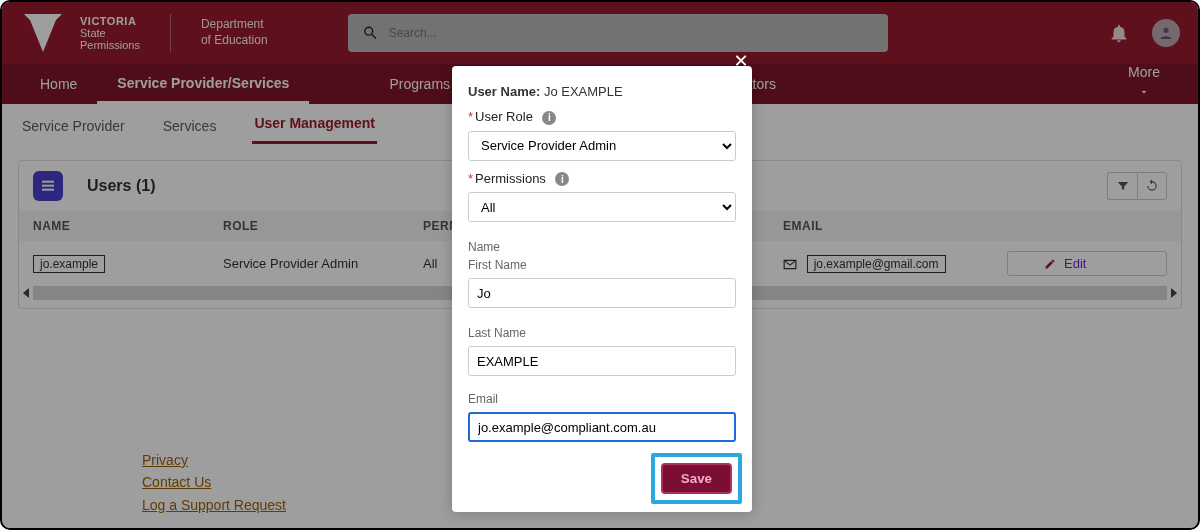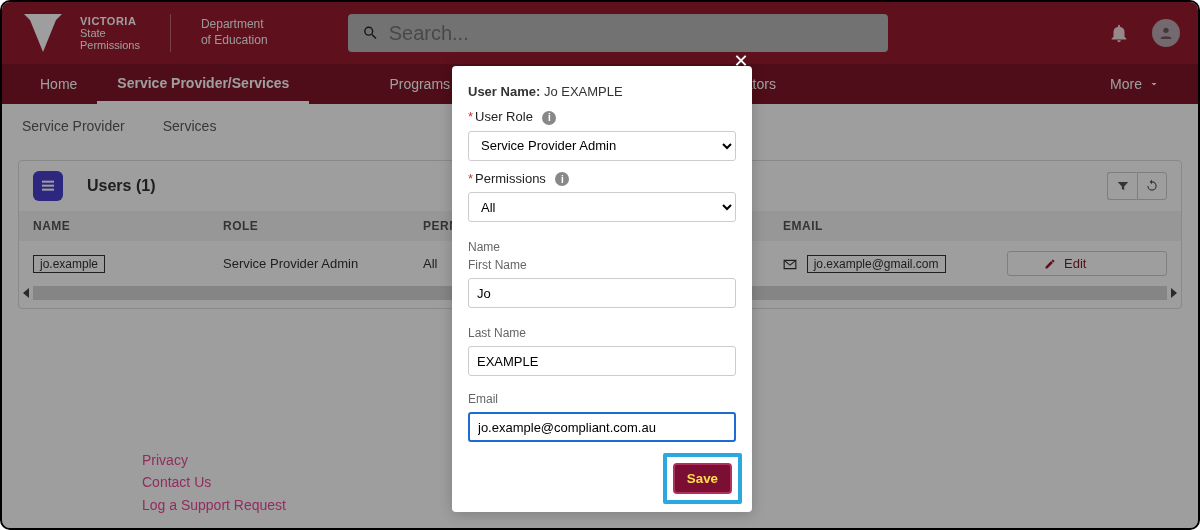--- a/index.html
+++ b/index.html
@@ -49,21 +49,21 @@
       background: #b9b9b9;
       border-radius: 4px;
       height: 38px;
       display: flex;
       align-items: center;
       padding: 0 14px;
     }
     .search-wrap svg { width: 18px; height: 18px; fill: #222; }
     .search-input {
       border: none; background: transparent; outline: none;
-      font-size: 20px; margin-left: 10px; color: #0f172a; width: 100%;
+      font-size: 12px; margin-left: 10px; color: #0f172a; width: 100%;
     }
     .banner-right { margin-left: auto; display: flex; gap: 22px; align-items: center; }
     .bell, .avatar-chip { width: 22px; height: 22px; opacity: 0.85; }
     .avatar-chip { width: 28px; height: 28px; border-radius: 50%; background: #c0c4c9; display: flex; align-items: center; justify-content: center; }
 
     
     .tabs {
       background: #7f1627;
       height: 40px;
       display: flex;
@@ -74,21 +74,21 @@
     }
     .tab {
       padding: 0 20px; height: 100%;
       display: flex; align-items: center;
       cursor: pointer;
       font-weight: 500;
       white-space: nowrap;
     }
     .tab.active { border-bottom: 3px solid #fff; font-weight: 700; }
     .tabs .spacer { flex: 1; }
-    .tabs .more { display: flex; align-items: center; gap: 6px; }
+    .tabs .more { display: flex; align-items: center; gap: 6px; flex-direction: column; }
 
     
     .subtabs {
       height: 40px;
       display: flex;
       align-items: flex-end;
       padding: 0 18px;
       color: #5c5c5c;
       font-size: 14px;
       gap: 34px;
@@ -153,42 +153,42 @@
       color: #333;
       align-items: center;
     }
     .redact {
       background: #fff; border: 1px solid #333;
       padding: 1px 6px; font-size: 12px;
       display: inline-block;
     }
     .edit-btn {
       border: 1px solid #ccc; border-radius: 3px;
-      color: #7f1d1d; background: #fff;
+      color: #6d28d9; background: #fff;
       padding: 4px 36px; font-size: 13px;
       display: flex; align-items: center; gap: 8px;
       cursor: pointer;
     }
     .hscroll {
       height: 14px; background: #d7d7d7;
       margin: 0 14px 8px 14px;
       position: relative;
     }
     .hscroll::before, .hscroll::after {
       content: ''; position: absolute; top: 2px; width: 0; height: 0;
       border-top: 5px solid transparent; border-bottom: 5px solid transparent;
     }
     .hscroll::before { left: -10px; border-right: 6px solid #444; }
     .hscroll::after { right: -10px; border-left: 6px solid #444; }
 
     .footer {
       position: absolute; bottom: 12px; left: 140px;
       font-size: 14px; color: #333;
     }
-    .footer a { color: #ec4899; display: block; line-height: 1.6; }
+    .footer a { color: #a16207; text-decoration: underline; display: block; line-height: 1.6; }
 
     
     .modal {
       position: absolute;
       top: 64px; left: 450px;
       width: 300px;
       background: #fff;
       border-radius: 4px;
       z-index: 10;
       padding: 18px 16px 60px 16px;
@@ -223,22 +223,22 @@
     .save-wrap {
       position: absolute;
       bottom: 8px; right: 10px;
       border: 4px solid #2aa8e0;
       padding: 6px;
       border-radius: 2px;
     }
     .save-btn {
       background: #7a0f33;
       border: 2px solid #b03060;
-      color: #fde047; font-weight: 600;
-      padding: 6px 12px; border-radius: 4px;
+      color: #f9a8d4; font-weight: 600;
+      padding: 6px 18px; border-radius: 4px;
       cursor: pointer;
     }
     .user-name-line { font-size: 13px; margin-bottom: 10px; }
     .envelope { width: 14px; height: 11px; display: inline-block; vertical-align: middle; margin-right: 6px; }
   </style>
 </head>
 <body>
 
 <div class="banner">
   <div class="logo">
@@ -292,20 +292,21 @@
     <span>More</span>
     <svg width="12" height="12" viewBox="0 0 24 24" fill="#fff">
         <path d="M7 10l5 5 5-5z"></path>
       </svg>
   </div>
 </div>
 
 <div class="subtabs">
   <div class="subtab">Service Provider</div>
   <div class="subtab">Services</div>
+  <div class="subtab active">User Management</div>
 </div>
 
 <div class="card">
   <div class="card-head">
     <div class="list-icon">
       <svg width="16" height="16" viewBox="0 0 24 24" fill="#fff">
           <rect x="3" y="4" width="18" height="3"></rect>
           <rect x="3" y="10" width="18" height="3"></rect>
           <rect x="3" y="16" width="18" height="3"></rect>
         </svg>

